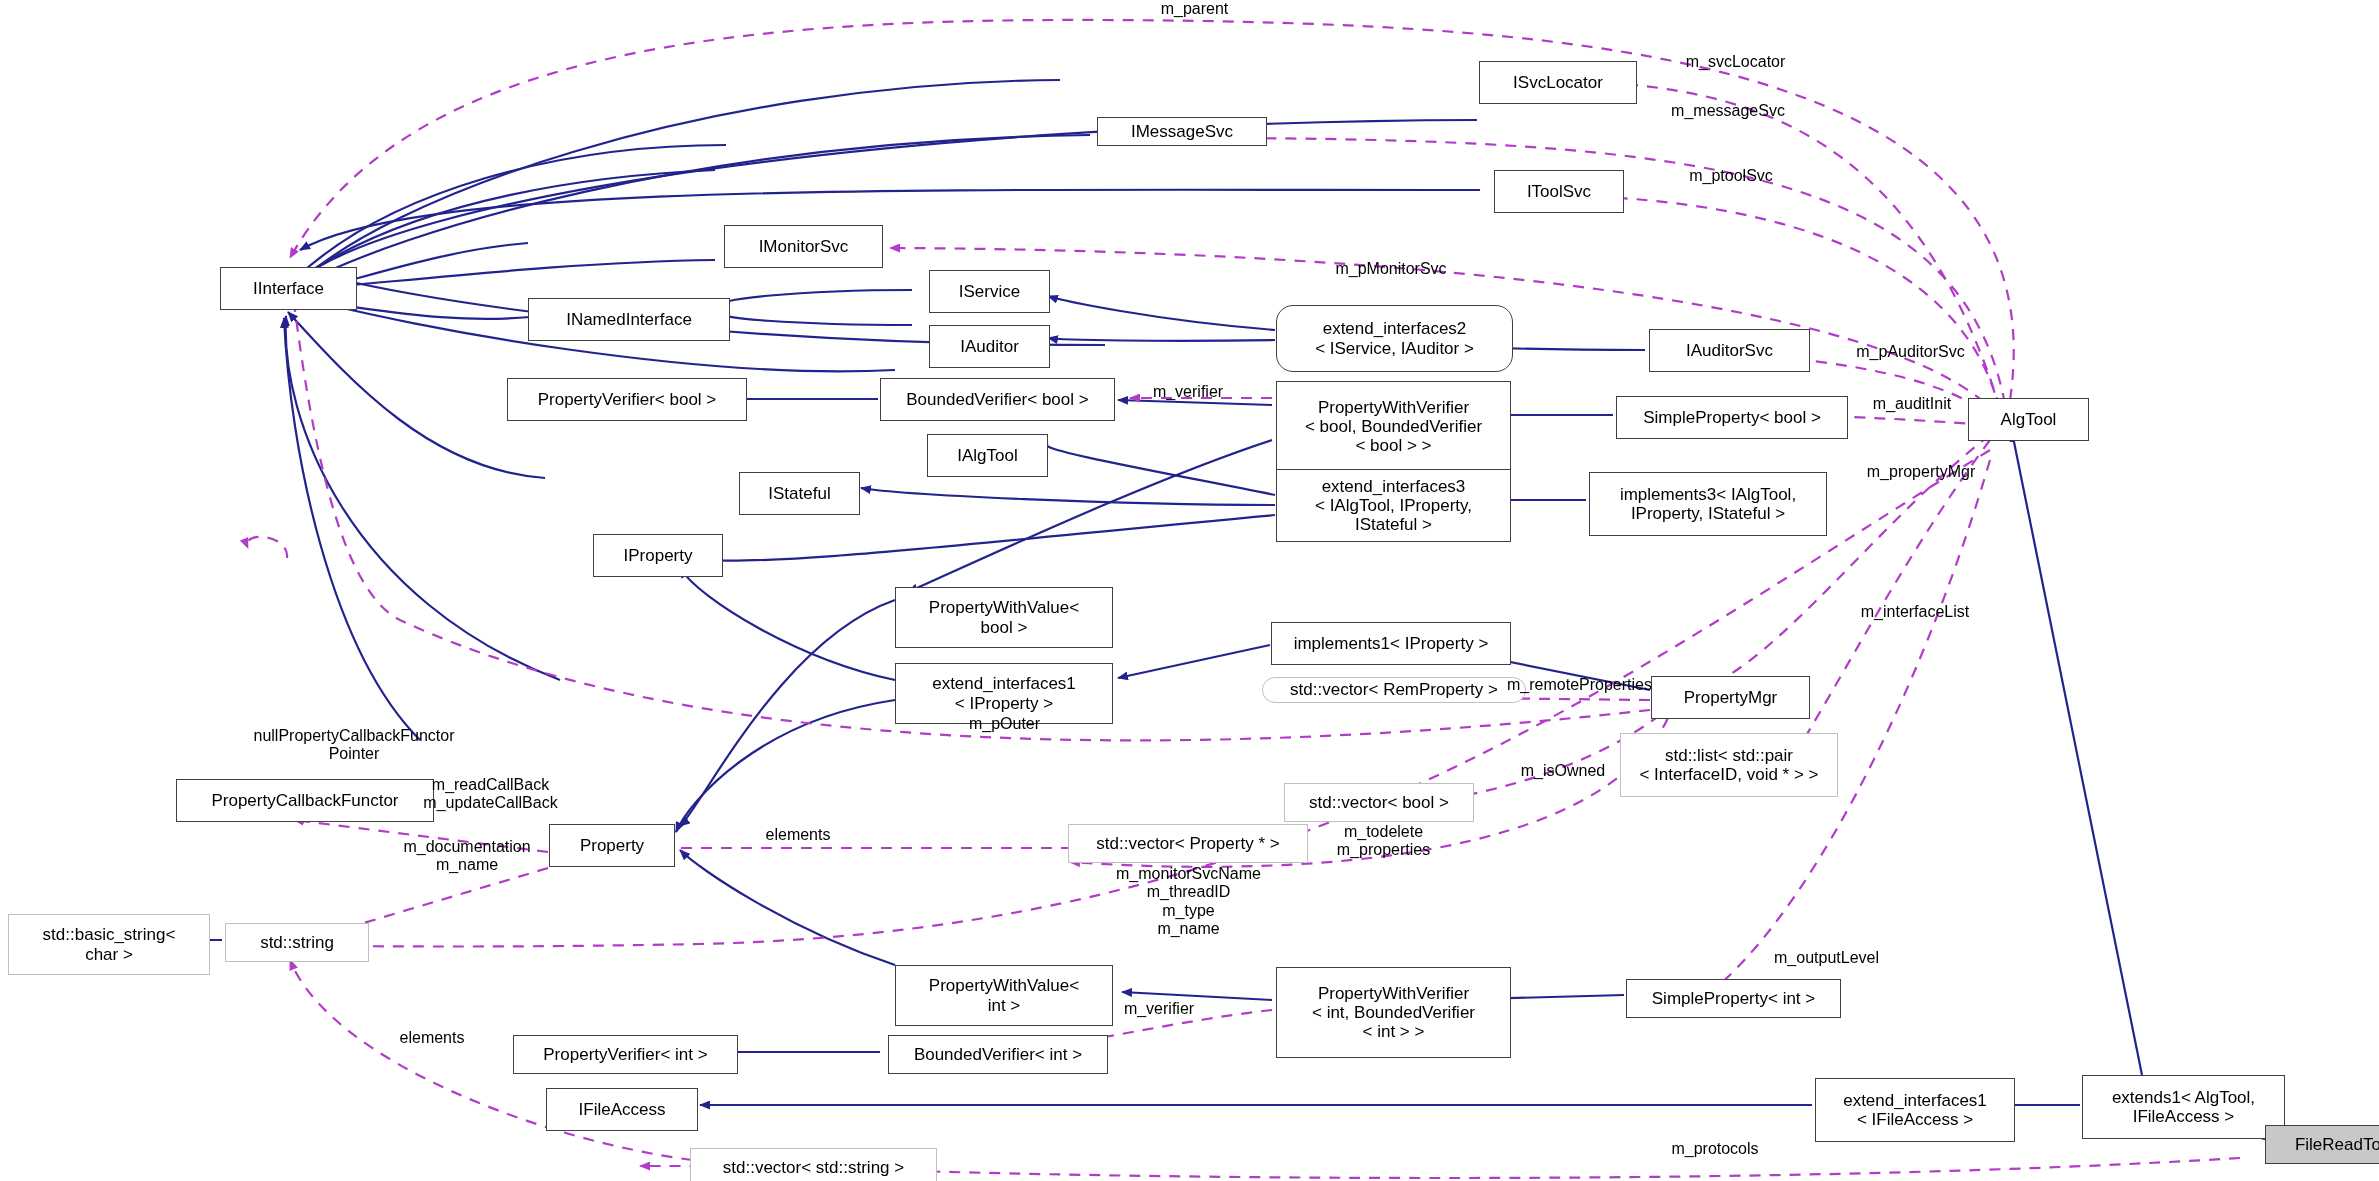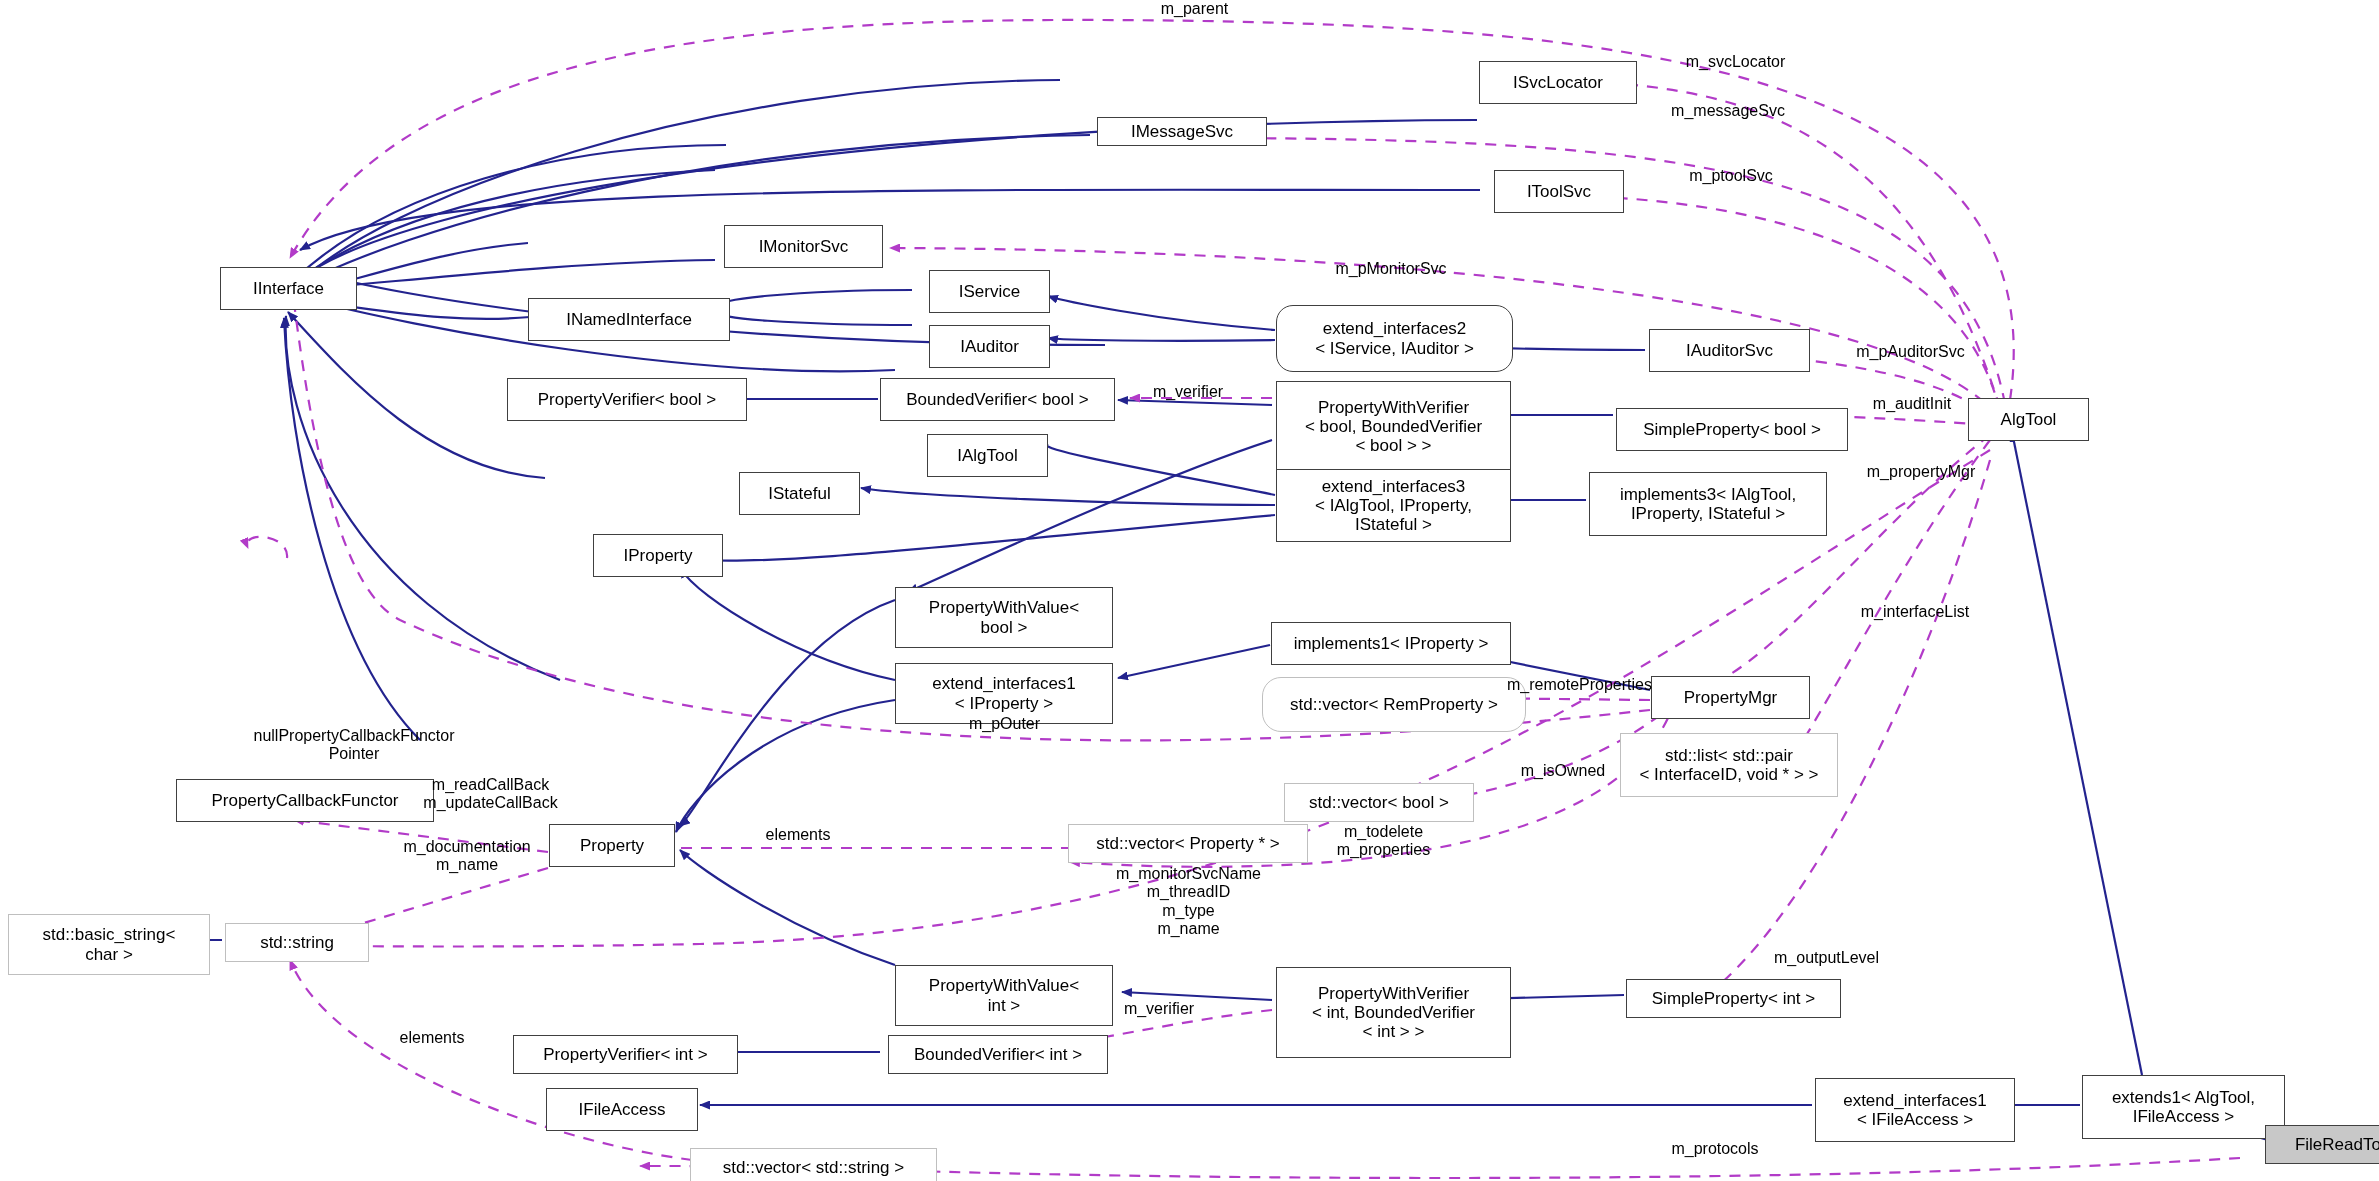--- a/index.html
+++ b/index.html
@@ -198,35 +198,35 @@
       <div class="node" style="left: 1479px; top: 61px; width: 158px; height: 43px;">ISvcLocator</div>
       <div class="node" style="left: 1494px; top: 170px; width: 130px; height: 43px;">IToolSvc</div>
       <div class="node" style="left: 1276px; top: 305px; width: 237px; height: 67px; border-radius: 17px;">extend_interfaces2
 &lt; IService, IAuditor &gt;</div>
       <div class="node" style="left: 1649px; top: 329px; width: 161px; height: 43px;">IAuditorSvc</div>
       <div class="node" style="left: 507px; top: 378px; width: 240px; height: 43px;">PropertyVerifier&lt; bool &gt;</div>
       <div class="node" style="left: 880px; top: 378px; width: 235px; height: 43px;">BoundedVerifier&lt; bool &gt;</div>
       <div class="node" style="left: 1276px; top: 381px; width: 235px; height: 91px;">PropertyWithVerifier
 &lt; bool, BoundedVerifier
 &lt; bool &gt; &gt;</div>
-      <div class="node" style="left: 1616px; top: 396px; width: 232px; height: 43px; margin-top: 12px;">SimpleProperty&lt; bool &gt;</div>
+      <div class="node" style="left: 1616px; top: 396px; width: 232px; height: 43px;">SimpleProperty&lt; bool &gt;</div>
       <div class="node" style="left: 927px; top: 434px; width: 121px; height: 43px;">IAlgTool</div>
       <div class="node" style="left: 739px; top: 472px; width: 121px; height: 43px;">IStateful</div>
       <div class="node" style="left: 1276px; top: 469px; width: 235px; height: 73px;">extend_interfaces3
 &lt; IAlgTool, IProperty,
 IStateful &gt;</div>
       <div class="node" style="left: 1589px; top: 472px; width: 238px; height: 64px;">implements3&lt; IAlgTool,
 IProperty, IStateful &gt;</div>
       <div class="node" style="left: 549px; top: 534px; width: 130px; height: 43px; margin-left: 44px;">IProperty</div>
       <div class="node" style="left: 895px; top: 587px; width: 218px; height: 61px;">PropertyWithValue&lt;
 bool &gt;</div>
       <div class="node" style="left: 1271px; top: 622px; width: 240px; height: 43px;">implements1&lt; IProperty &gt;</div>
       <div class="node" style="left: 895px; top: 663px; width: 218px; height: 61px;">extend_interfaces1
 &lt; IProperty &gt;</div>
-      <div class="node std" style="left: 1262px; top: 677px; width: 264px; height: 55px; border-radius: 19px;">std::vector&lt; RemProperty &gt;</div>
+      <div class="node std" style="left: 1262px; top: 677px; width: 264px; height: 26px; border-radius: 19px;">std::vector&lt; RemProperty &gt;</div>
       <div class="node" style="left: 1651px; top: 676px; width: 159px; height: 43px;">PropertyMgr</div>
       <div class="node std" style="left: 1620px; top: 733px; width: 218px; height: 64px;">std::list&lt; std::pair
 &lt; InterfaceID, void * &gt; &gt;</div>
       <div class="node" style="left: 176px; top: 779px; width: 258px; height: 43px;">PropertyCallbackFunctor</div>
       <div class="node std" style="left: 1284px; top: 783px; width: 190px; height: 39px;">std::vector&lt; bool &gt;</div>
       <div class="node" style="left: 549px; top: 824px; width: 126px; height: 43px;">Property</div>
       <div class="node std" style="left: 1068px; top: 824px; width: 240px; height: 39px;">std::vector&lt; Property * &gt;</div>
       <div class="node std" style="left: 8px; top: 914px; width: 202px; height: 61px;">std::basic_string&lt;
 char &gt;</div>
       <div class="node std" style="left: 225px; top: 923px; width: 144px; height: 39px; text-align: right;">std::string</div>

